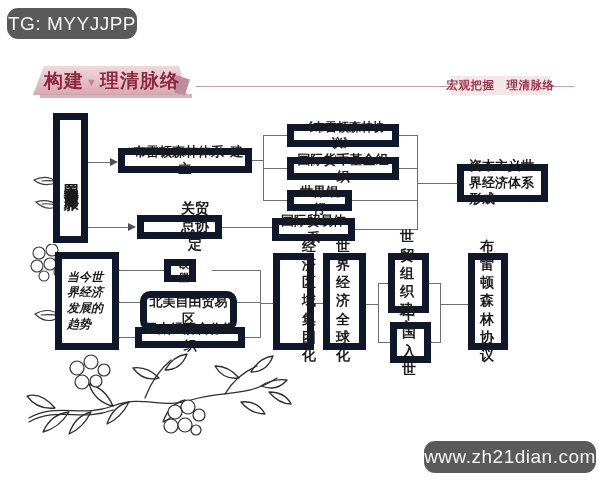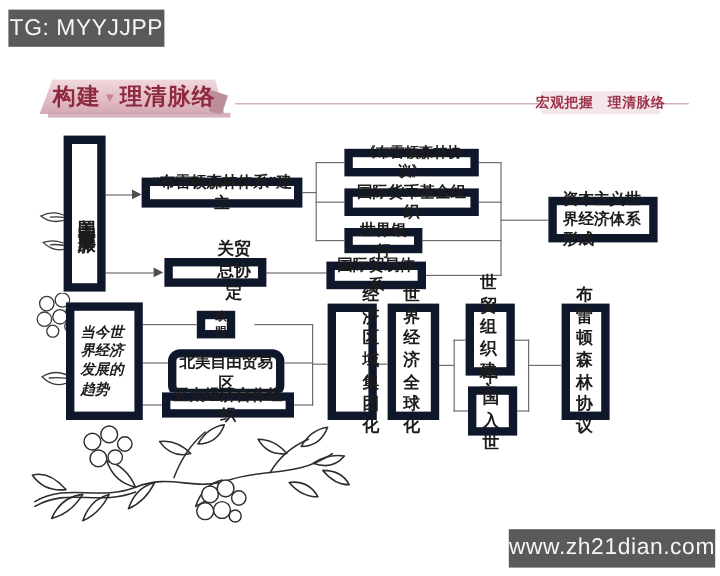--- a/index.html
+++ b/index.html
@@ -4,21 +4,21 @@
 <style>
   html,body{margin:0;padding:0;background:#e9e9e9;}
   .canvas{
     position:relative;width:600px;height:480px;background:#ffffff;overflow:hidden;
     font-family:"Liberation Serif","DejaVu Serif",serif;
   }
   
   .badge{
     position:absolute;background:#5a5a5a;color:#f5f5f5;
     font-family:"Liberation Sans","DejaVu Sans",sans-serif;
-    display:flex;align-items:center;justify-content:center;letter-spacing:.5px;
+    display:flex;align-items:center;justify-content:center;letter-spacing:.5px;border-radius:11px;
   }
   .badge.tg{left:7px;top:8px;width:130px;height:31px;font-size:19px;}
   .badge.wm{left:424px;top:441px;width:172px;height:32px;font-size:19px;}
   
   .ribbon{
     position:absolute;left:33px;top:66px;width:154px;height:29px;
     background:linear-gradient(180deg,#f0d9dd 0%,#e3bdc6 55%,#d5a8b3 100%);
     clip-path:polygon(7% 0,95% 0,100% 100%,0 100%);
   }
   .ribbon-fold{

